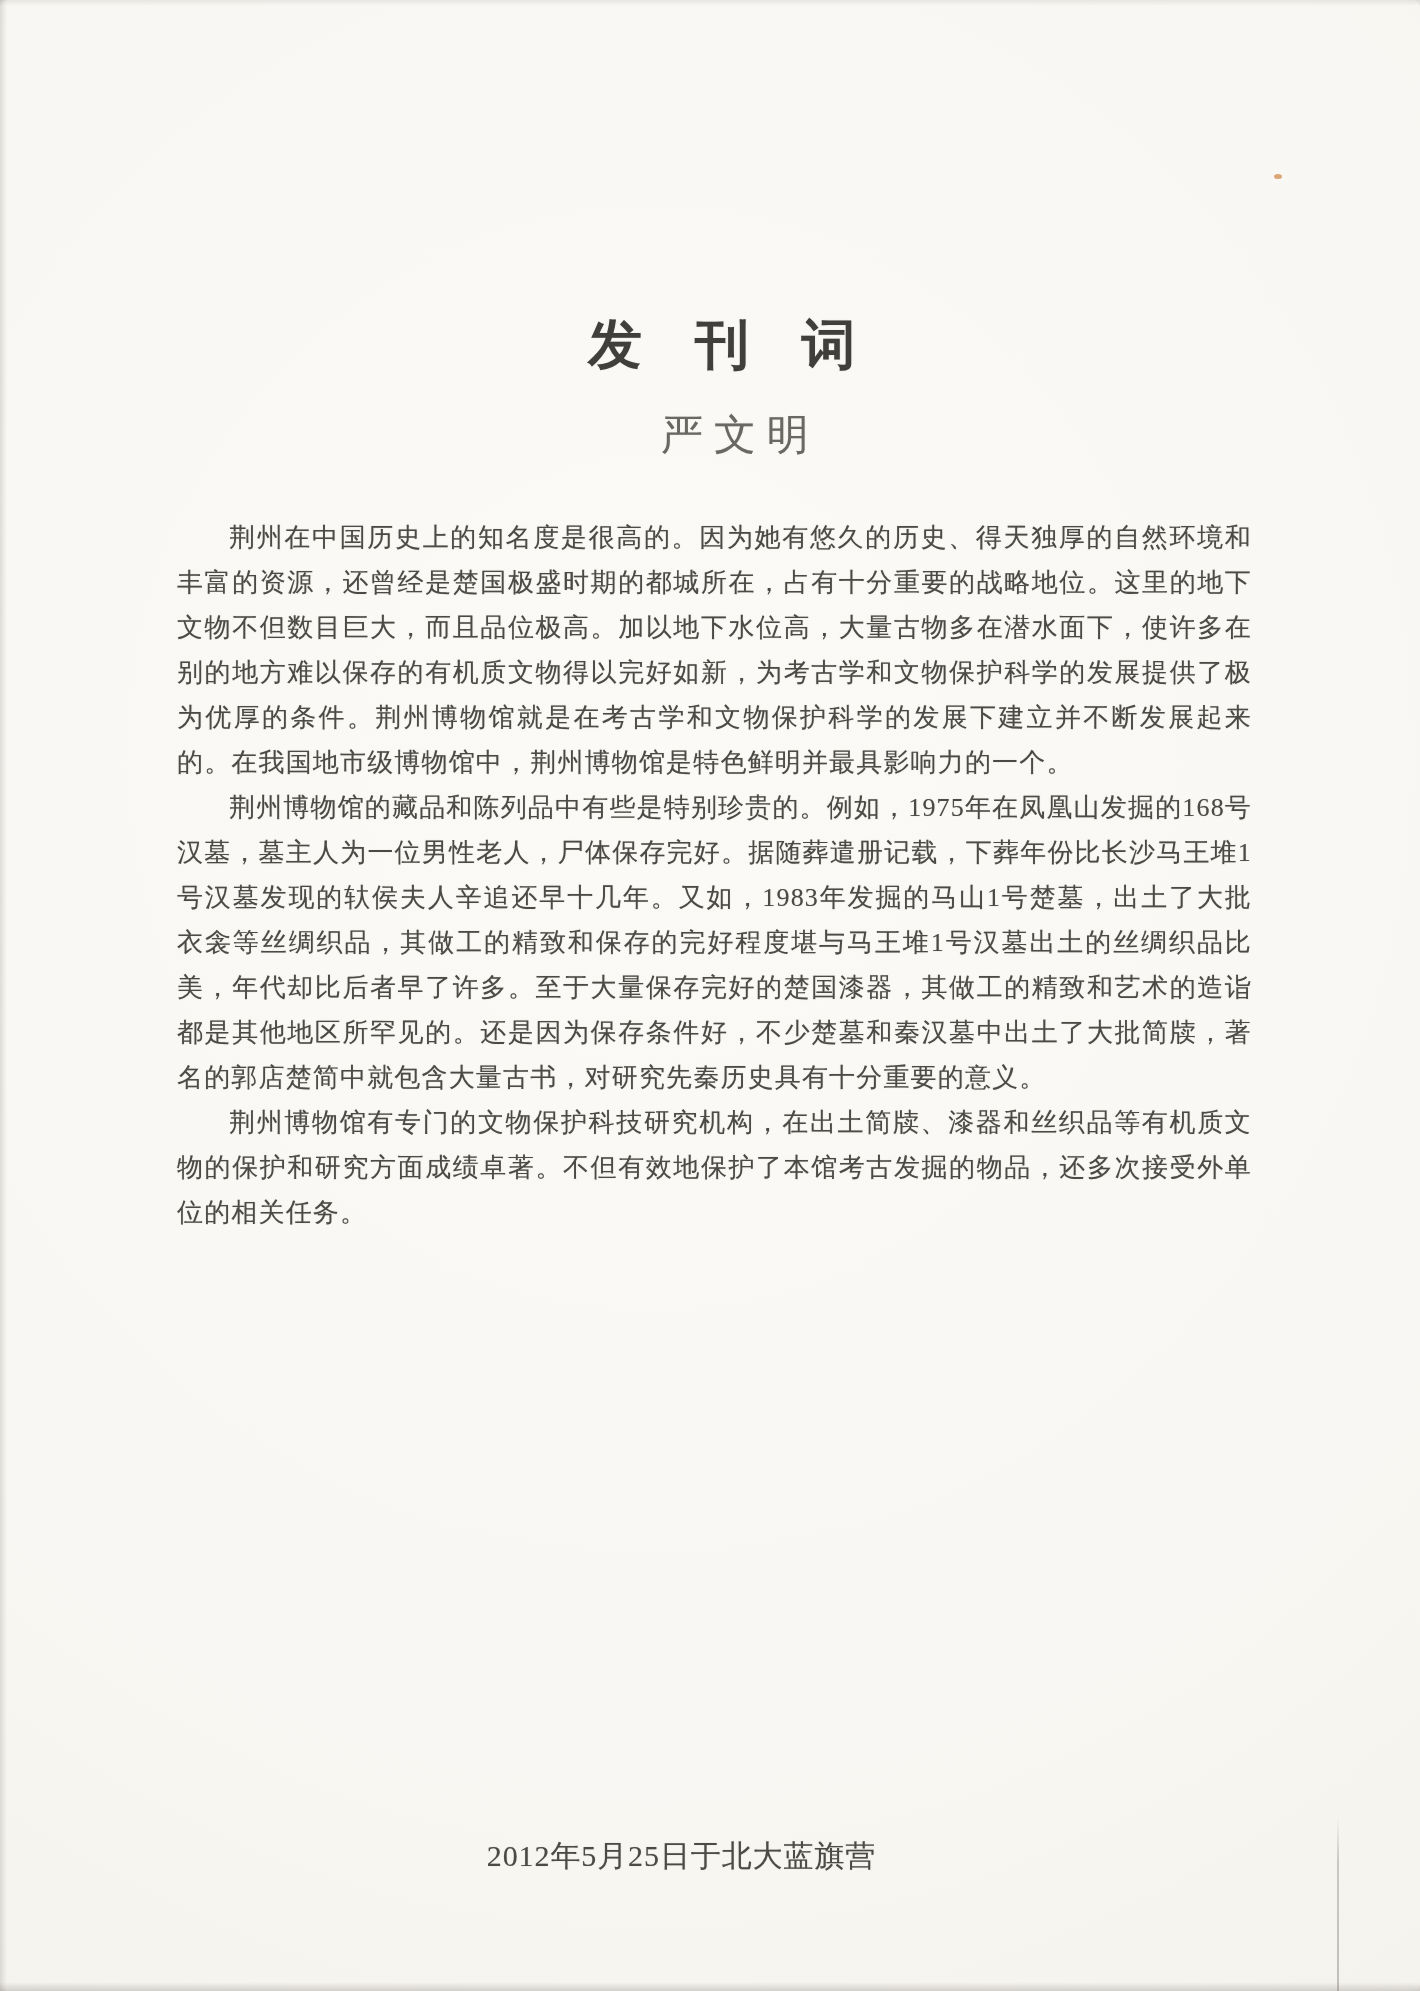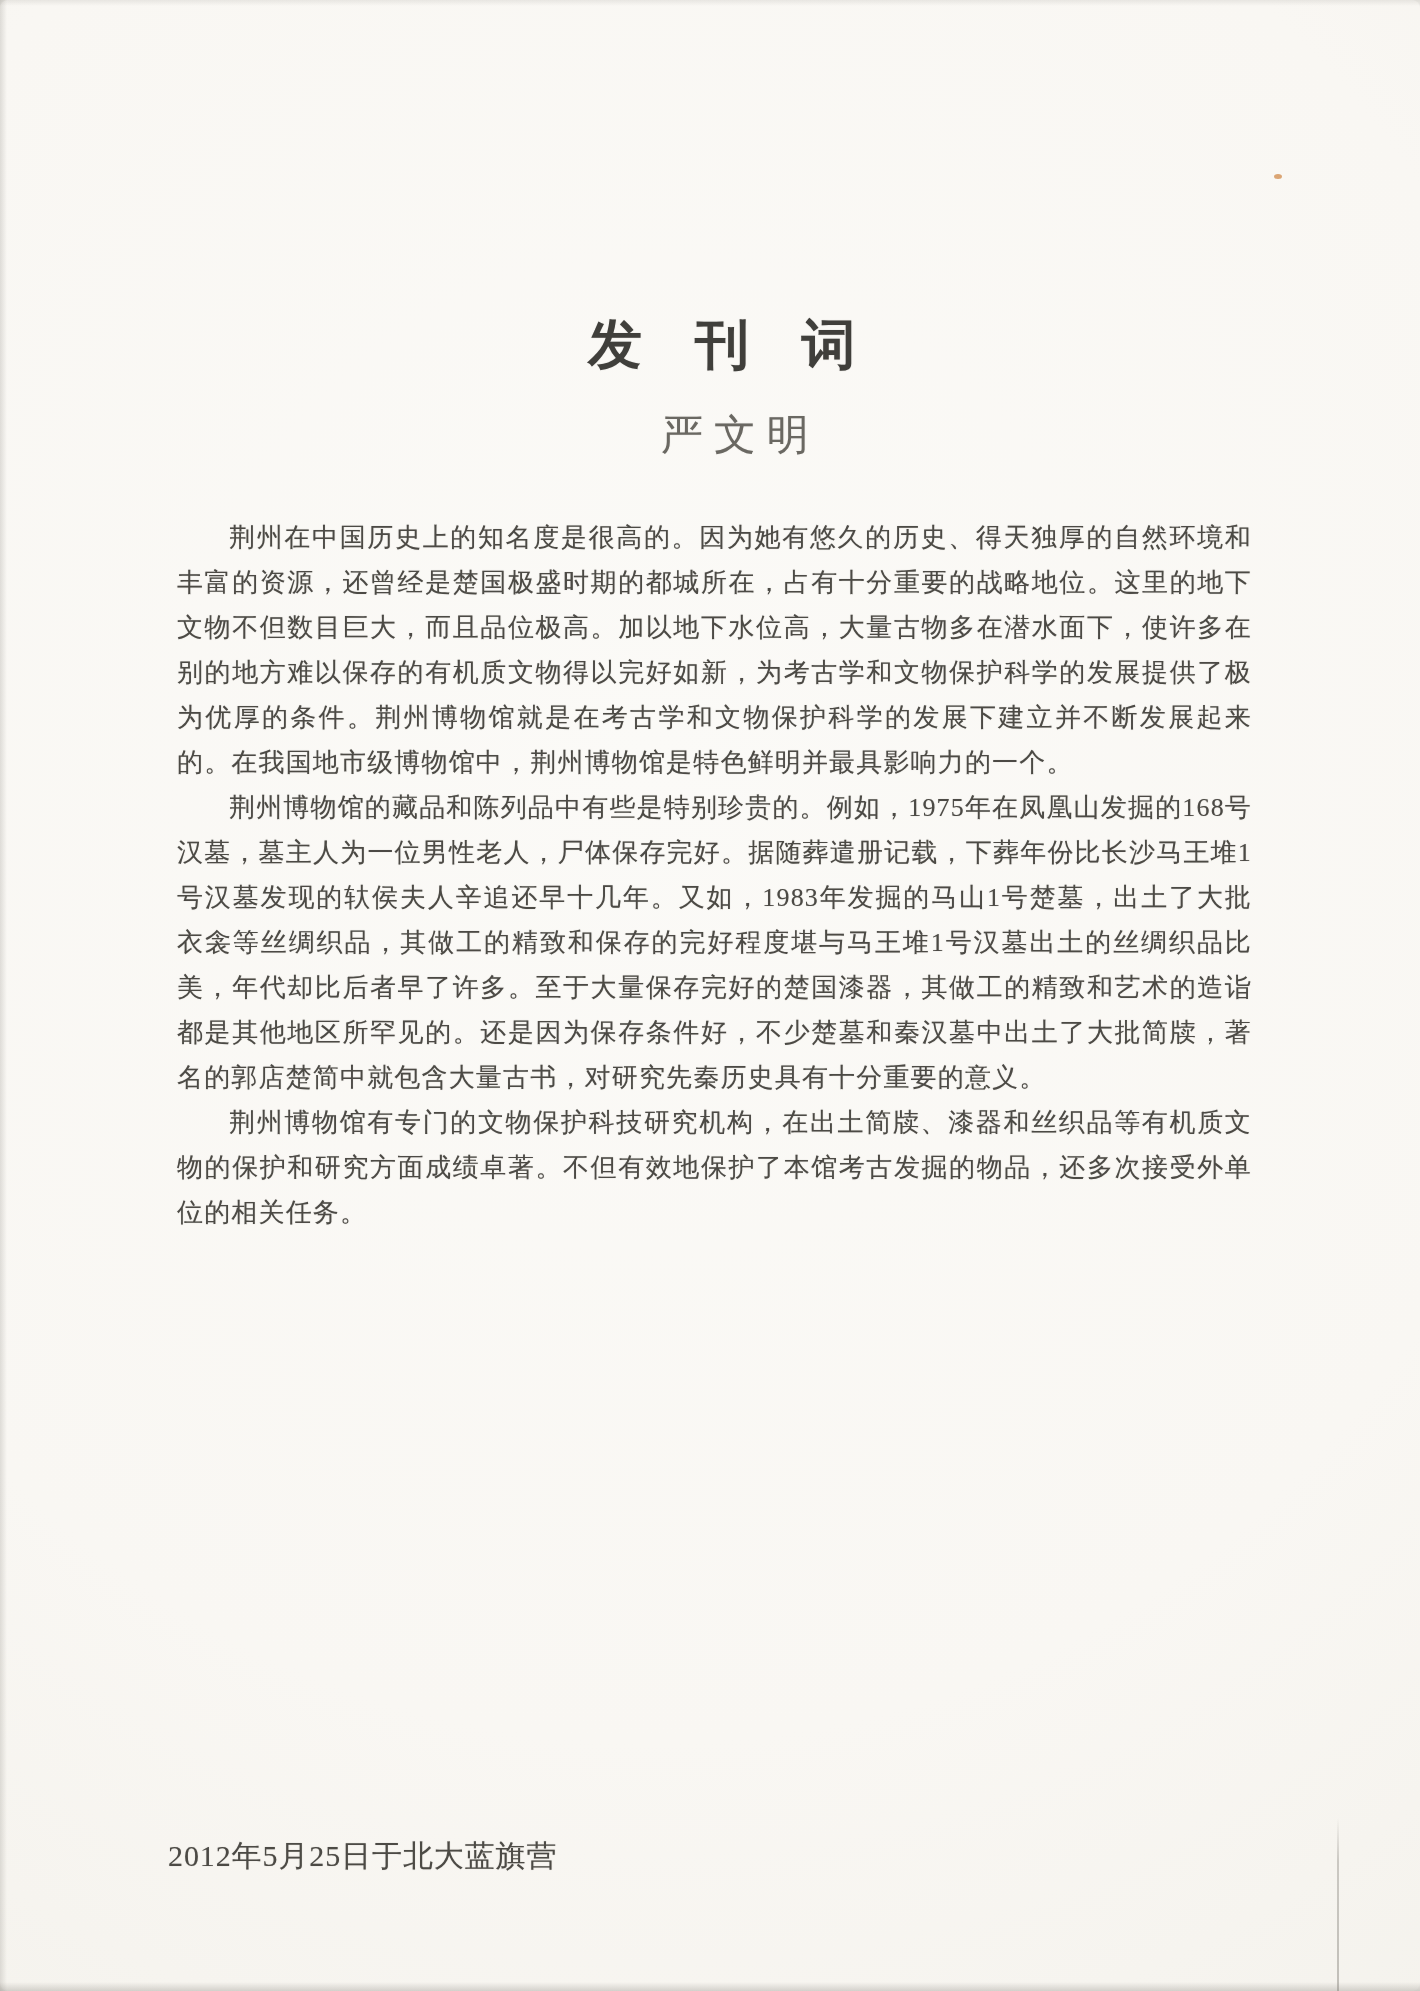--- a/index.html
+++ b/index.html
@@ -89,21 +89,21 @@
     margin: 0;
     padding: 0;
     text-indent: 2em;
   }
   
   .doc-dateline {
     position: absolute;
     left: 168px;
     top: 1833px;
     width: 1027px;
-    text-align: left;
+    text-align: center;
     font-size: 30px;
     line-height: 45px;
     letter-spacing: 0.03em;
     color: #4c4a45;
     text-shadow: 0 0 1px rgba(76,74,69,0.35);
   }
 </style>
 </head>
 <body>
 

